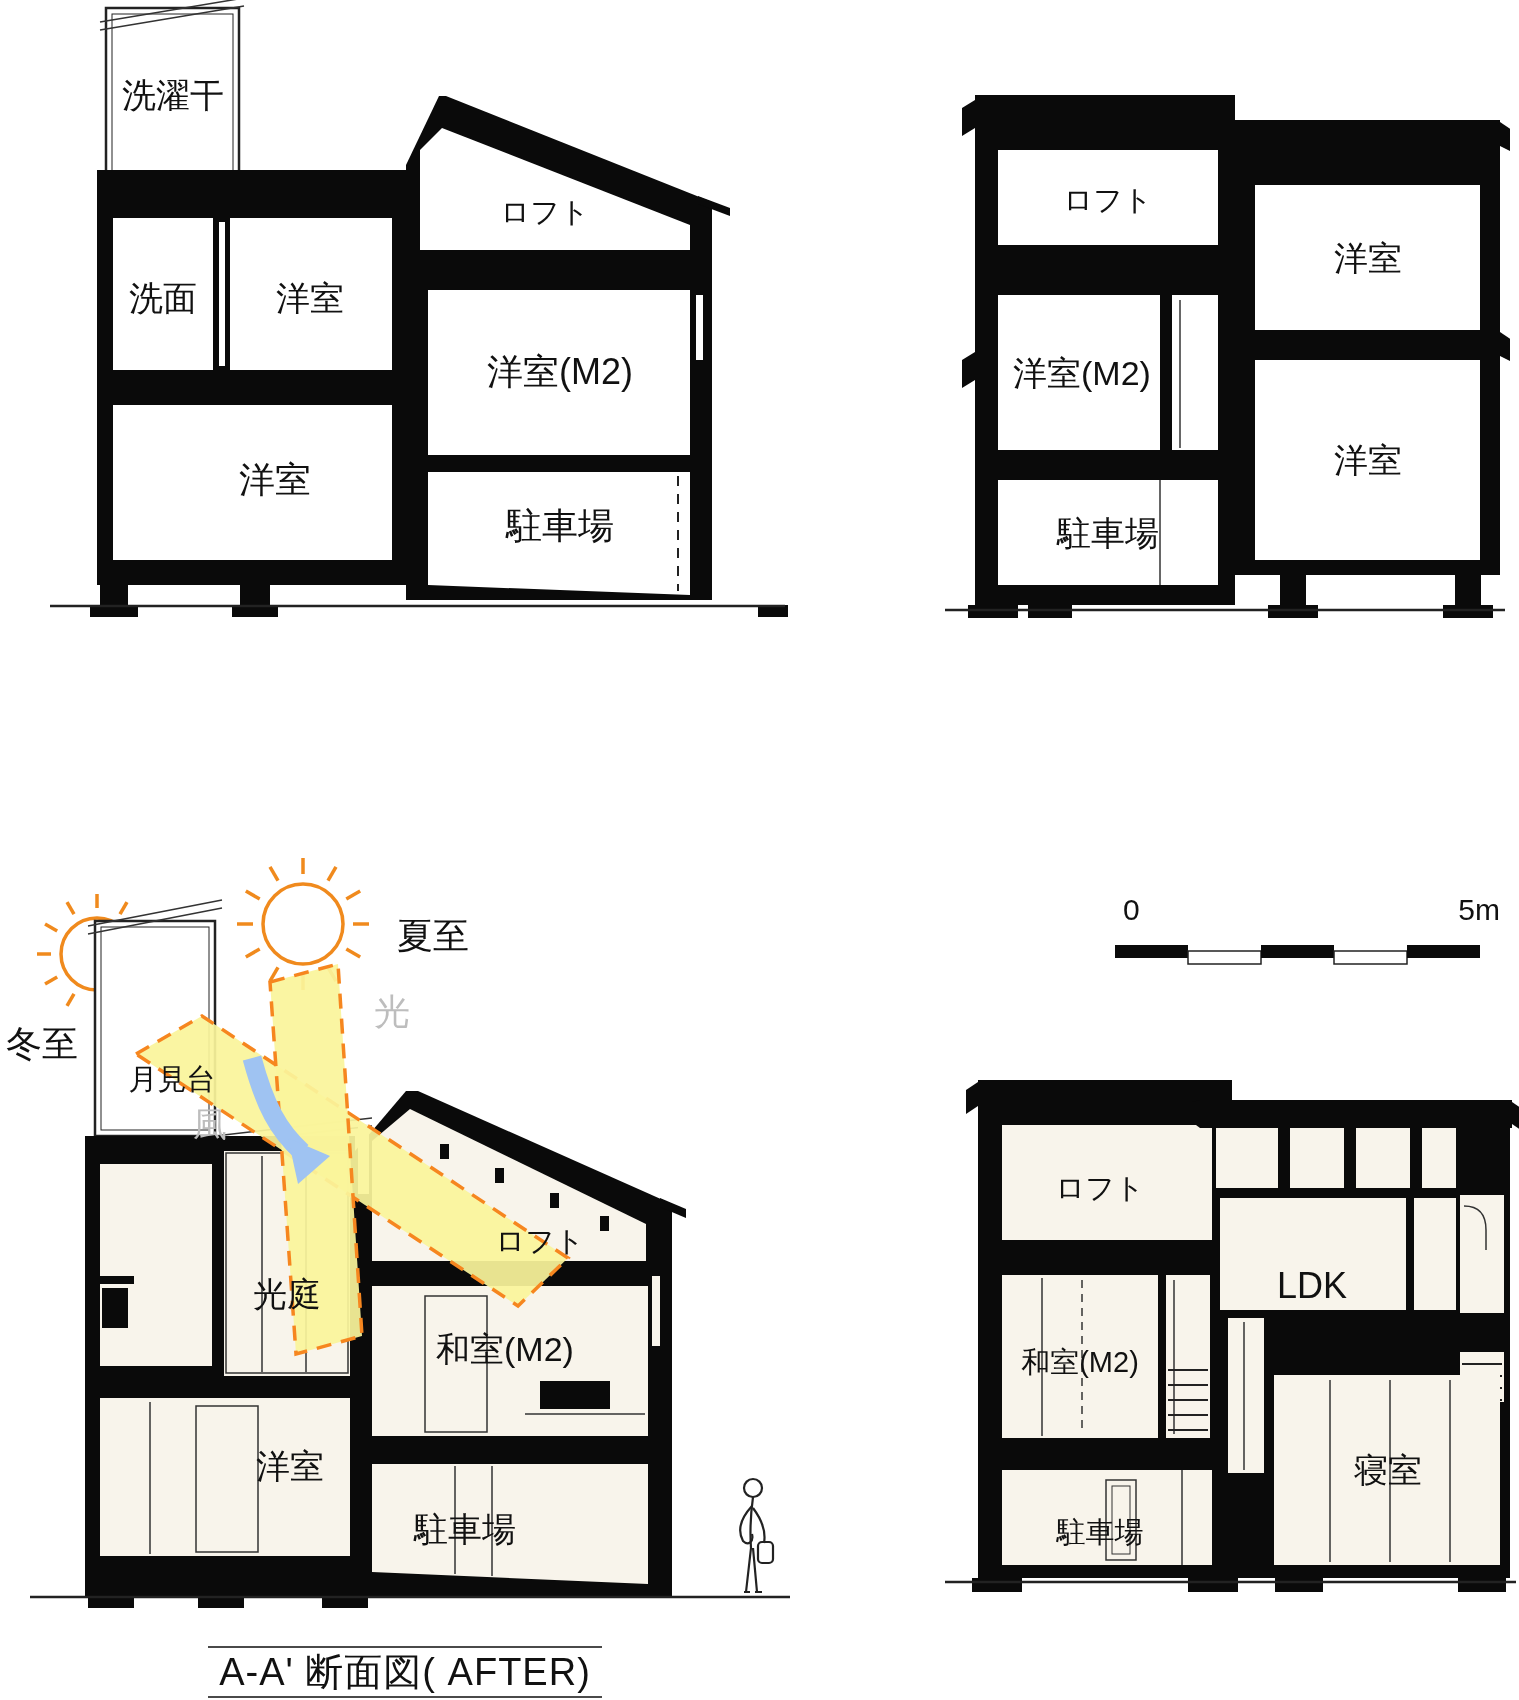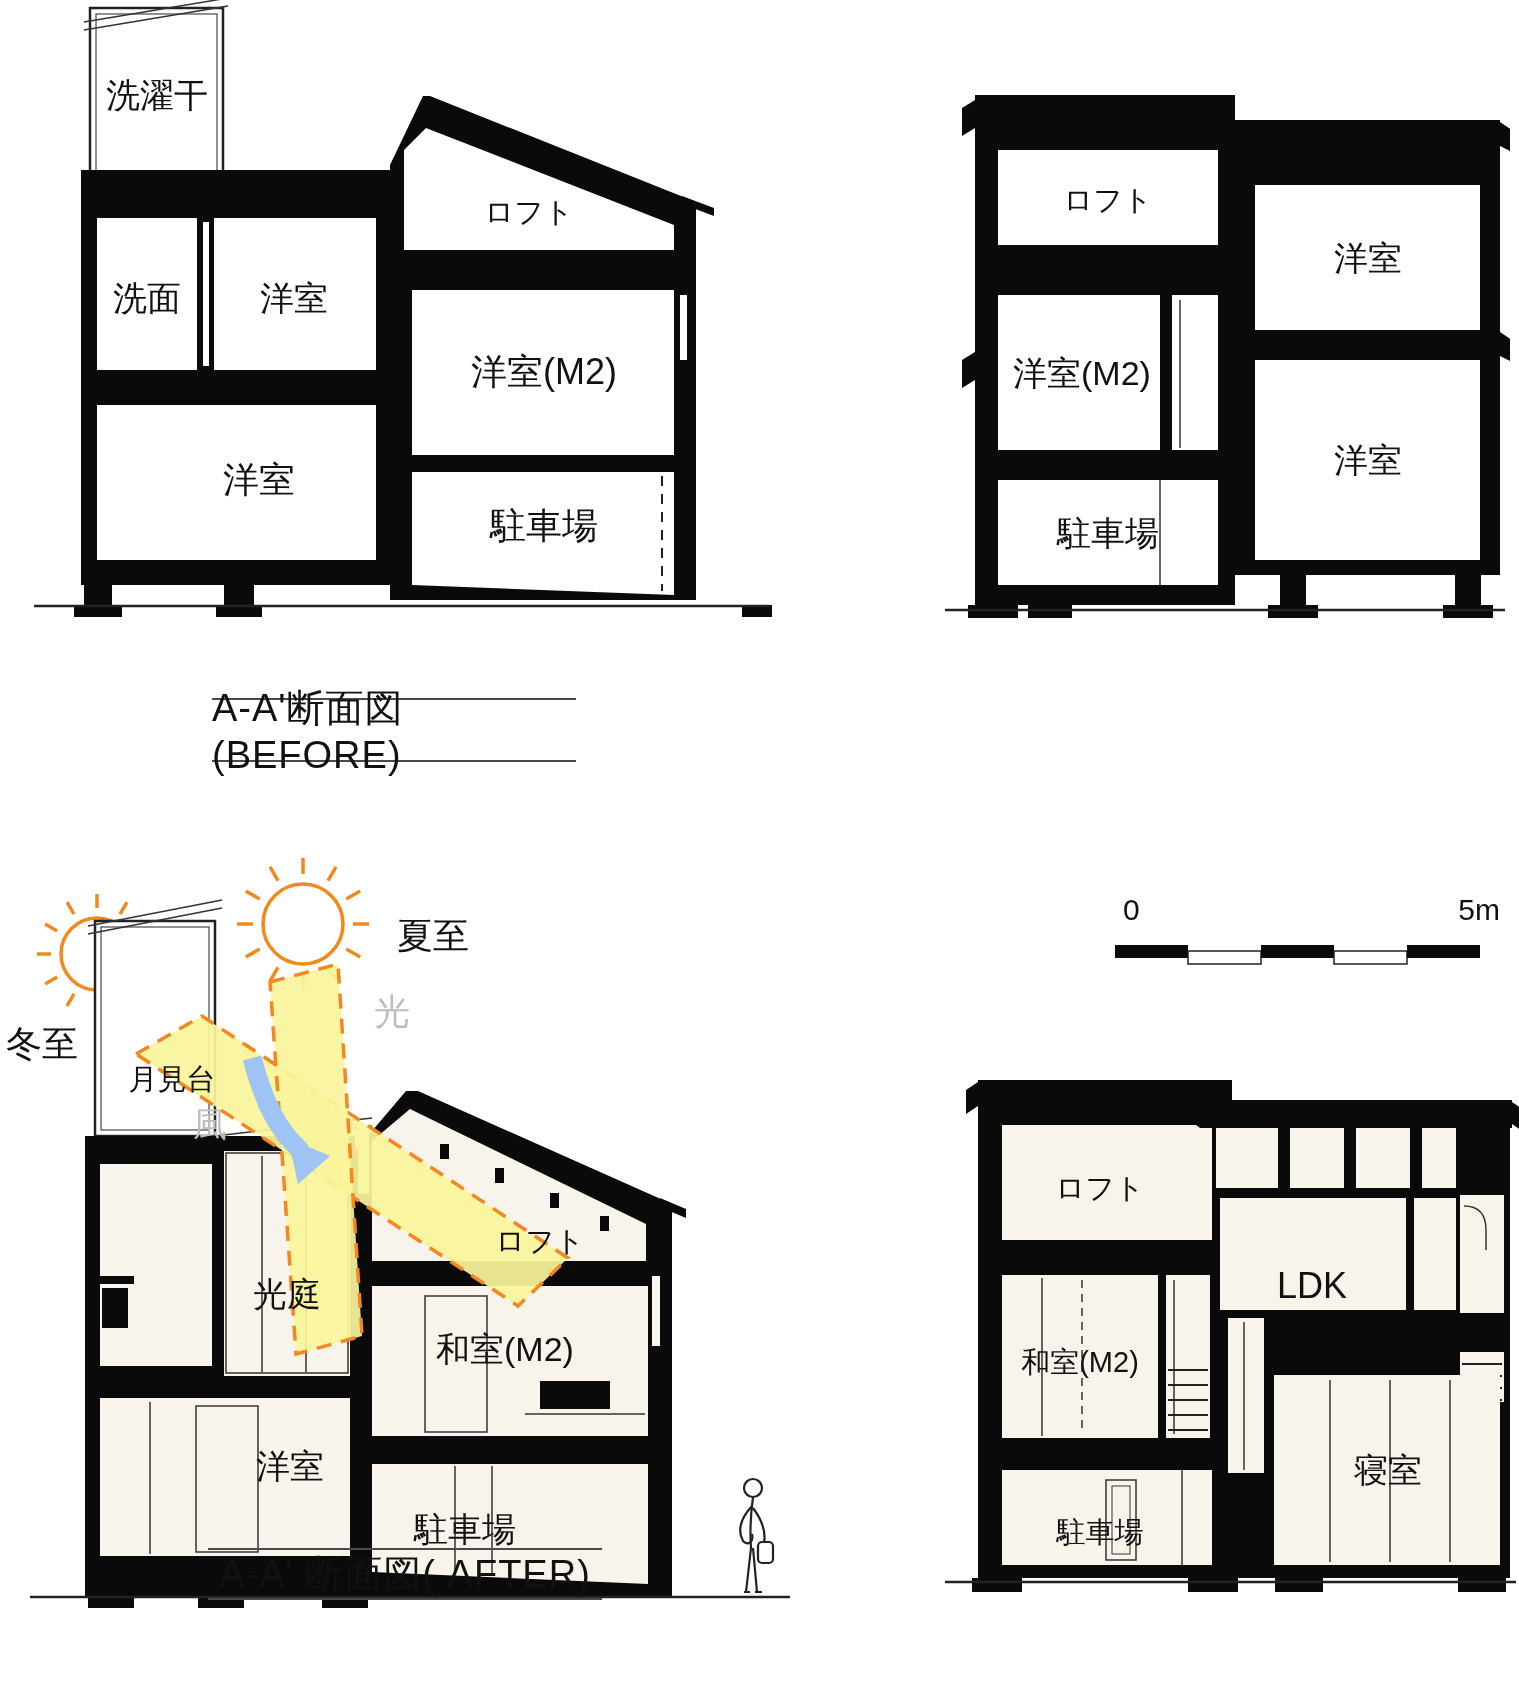--- a/index.html
+++ b/index.html
@@ -19,21 +19,21 @@
   .after-room{fill:#f8f4eb;}
   .thin{stroke:#333;stroke-width:1.5;fill:none;}
   .beam{fill:#faf49b;fill-opacity:.93;stroke:#f6861f;stroke-width:3.5;stroke-dasharray:15 10;}
   .sunray{stroke:#f08a1d;stroke-width:3.5;}
 </style>
 </head>
 <body>
 
 <div id="stage">
 
-  <div class="panel" style="left:24px;top:0px;width:760px;height:690px;text-decoration:underline;">
+  <div class="panel" style="left:40px;top:0px;width:760px;height:690px;text-decoration:underline;">
     <svg width="760" height="690" viewBox="0 0 760 690">
 
       <g>
         <rect x="66" y="8" width="133" height="180" fill="#fff" stroke="#222" stroke-width="2.5"></rect>
         <rect x="72" y="14" width="121" height="168" fill="none" stroke="#222" stroke-width="1"></rect>
         <line x1="60" y1="30" x2="204" y2="6" class="thin"></line>
         <line x1="60" y1="22" x2="204" y2="-2" class="thin"></line>
       </g>
 
       <g>
@@ -62,21 +62,20 @@
 
       <text x="133" y="107" class="rm">洗濯干</text>
       <text x="123" y="310" class="rm">洗面</text>
       <text x="270" y="310" class="rm">洋室</text>
       <text x="505" y="222" class="rm-sm">ロフト</text>
       <text x="520" y="384" class="rm-lg">洋室(M2)</text>
       <text x="235" y="492" class="rm-lg">洋室</text>
       <text x="520" y="538" class="rm-lg">駐車場</text>
     </svg>
   </div>
-  <div class="caption" style="left:212px;top:698px;width:364px;height:60px;">A-A'断面図(BEFORE)</div>
 
   <div class="panel" style="left:850px;top:0px;width:660px;height:690px;">
     <svg width="660" height="690" viewBox="0 0 660 690">
 
       <g>
         <rect x="125" y="95" width="260" height="510" class="wall"></rect>
         <polygon class="wall" points="112,108 125,100 125,128 112,136"></polygon>
         <polygon class="wall" points="112,360 125,352 125,380 112,388"></polygon>
         <rect x="148" y="150" width="220" height="95" class="before-room"></rect>
         <rect x="148" y="295" width="162" height="155" class="before-room"></rect>
@@ -217,21 +216,21 @@
       <text x="210" y="330" class="rm muted">風</text>
       <text x="172" y="283" class="rm-sm">月見台</text>
       <text x="287" y="500" class="rm">光庭</text>
 
       <text x="540" y="445" class="rm-sm">ロフト</text>
       <text x="505" y="555" class="rm">和室(M2)</text>
       <text x="290" y="672" class="rm">洋室</text>
       <text x="465" y="735" class="rm">駐車場</text>
     </svg>
   </div>
-  <div class="caption" style="left:208px;top:1548px;width:394px;height:48px;">A-A' 断面図( AFTER)</div>
+  <div class="caption" style="left:208px;top:1646px;width:394px;height:48px;">A-A' 断面図( AFTER)</div>
 
   <div class="panel" style="left:860px;top:770px;width:660px;height:880px;">
     <svg width="660" height="880" viewBox="0 0 660 880">
 
       <g>
         <rect x="255" y="175" width="73" height="13" class="wall"></rect>
         <rect x="328" y="181" width="73" height="13" fill="#fff" stroke="#222" stroke-width="1.5"></rect>
         <rect x="401" y="175" width="73" height="13" class="wall"></rect>
         <rect x="474" y="181" width="73" height="13" fill="#fff" stroke="#222" stroke-width="1.5"></rect>
         <rect x="547" y="175" width="73" height="13" class="wall"></rect>

